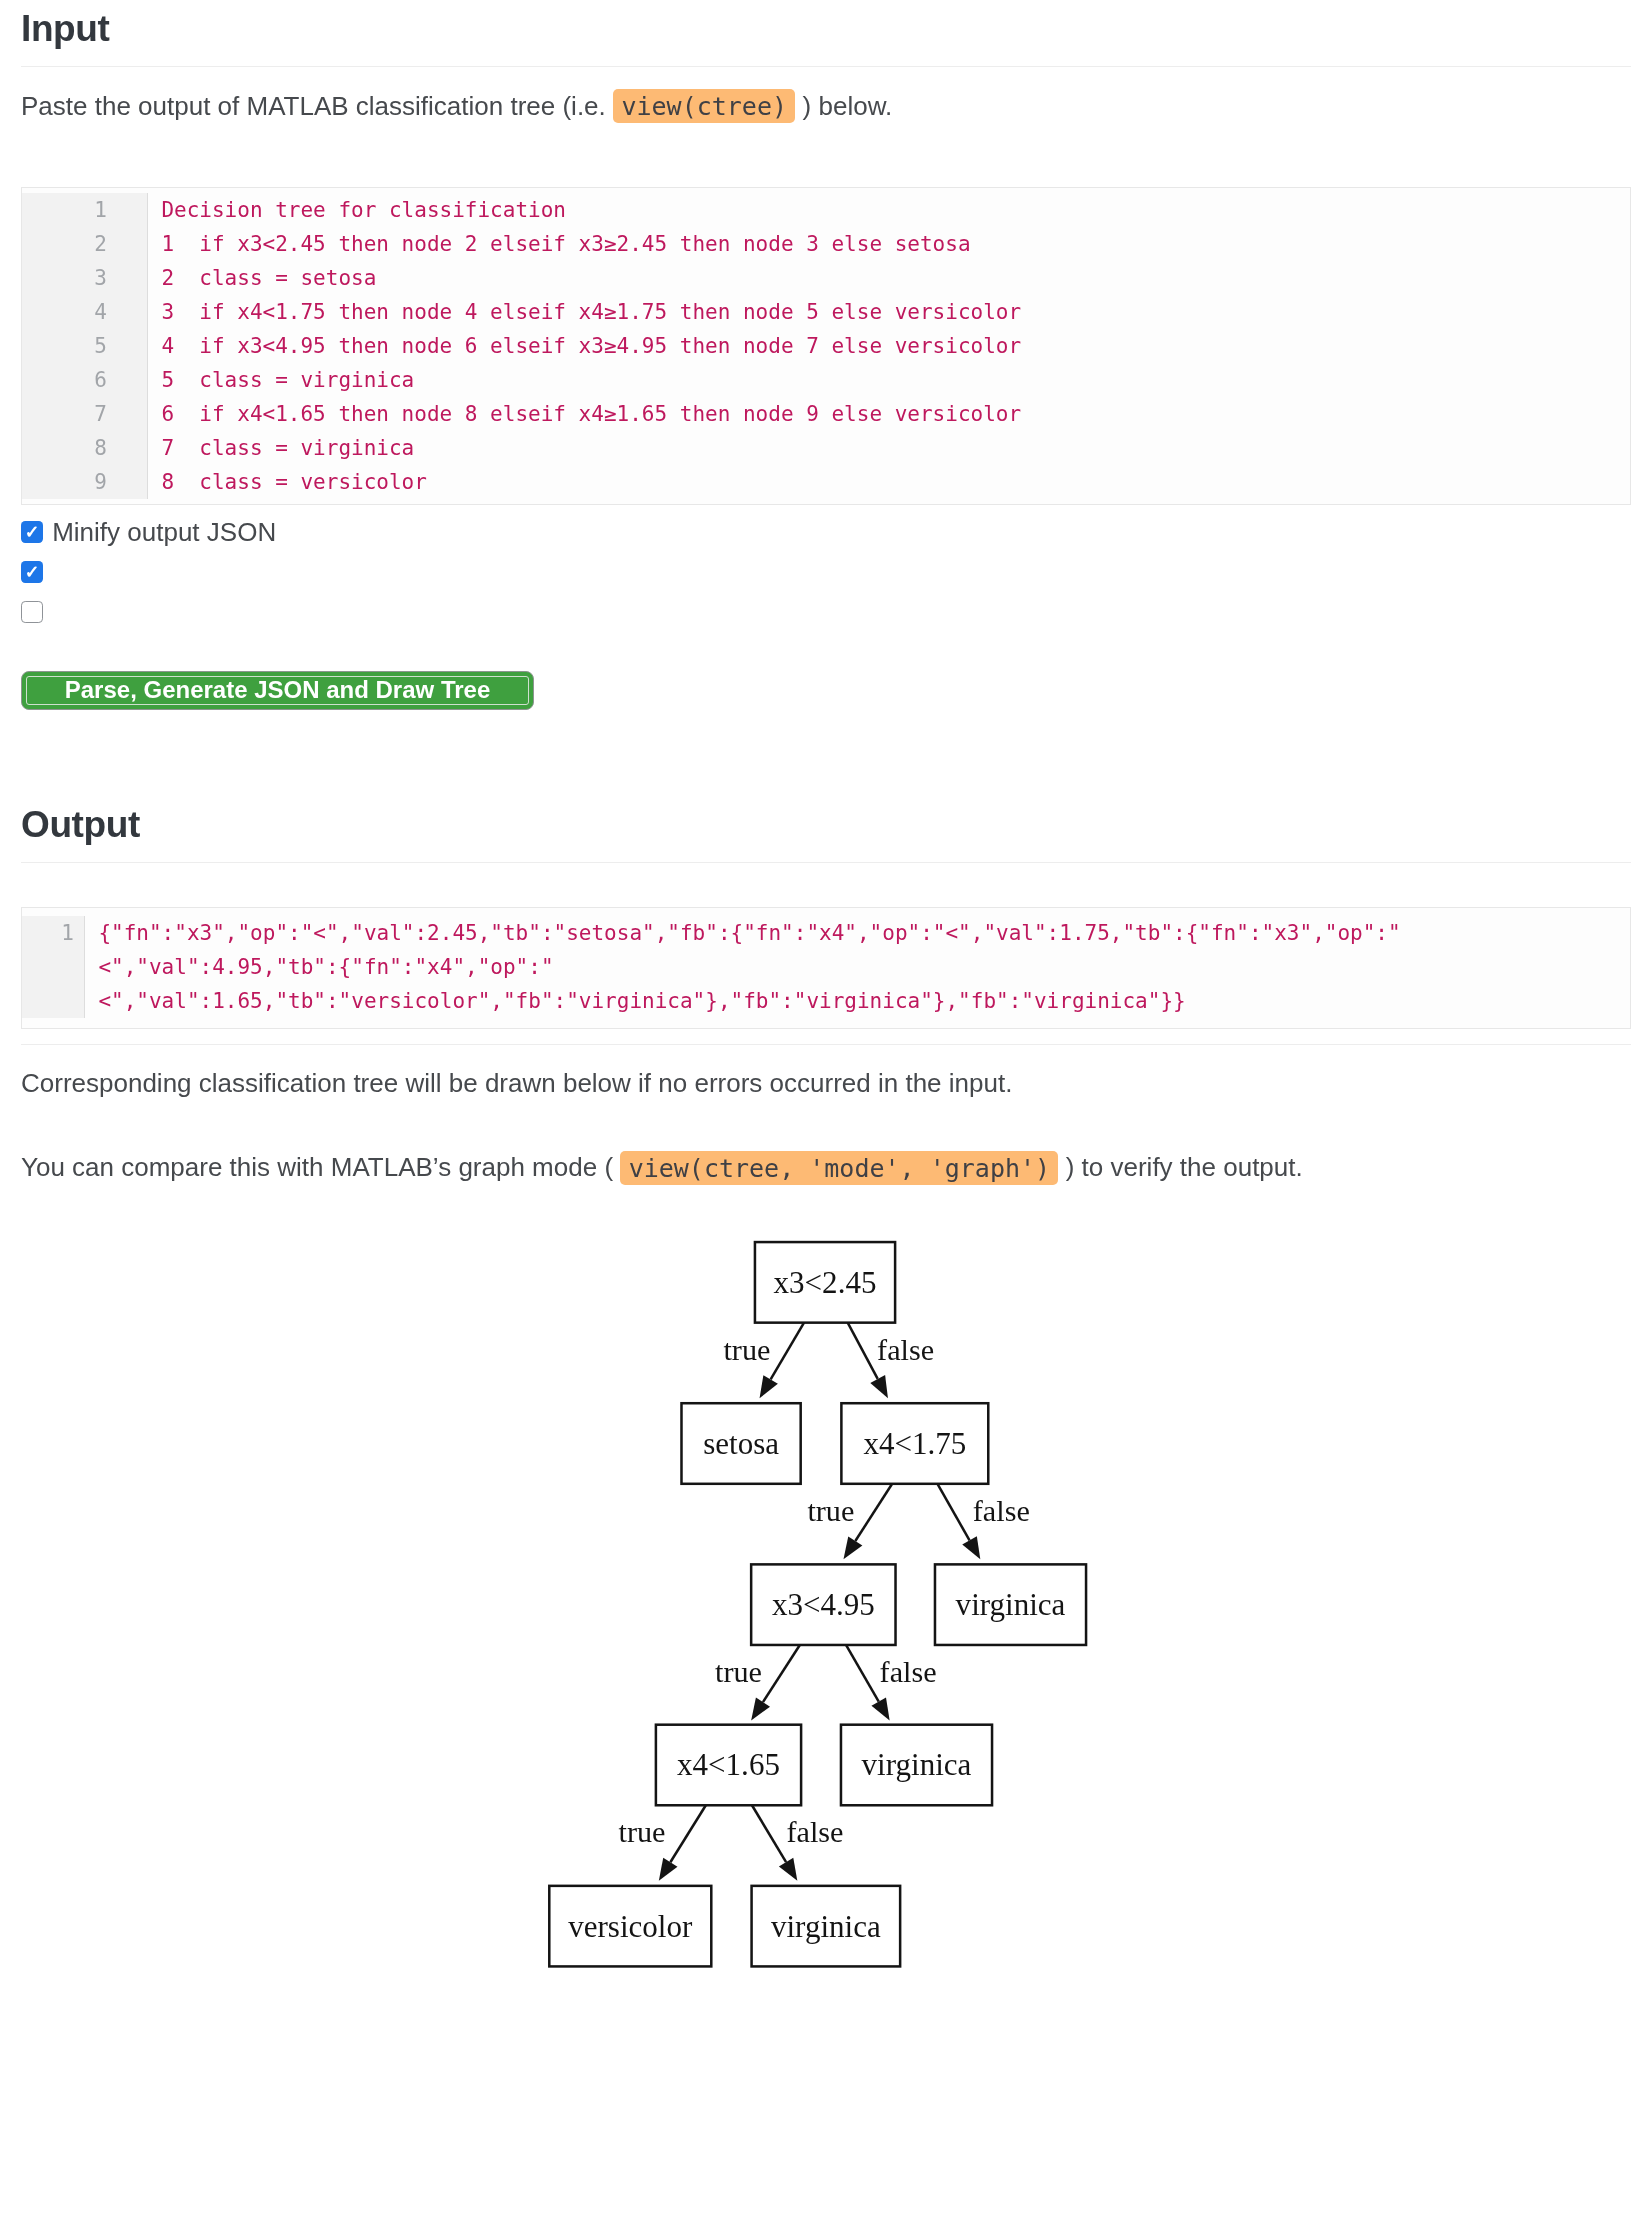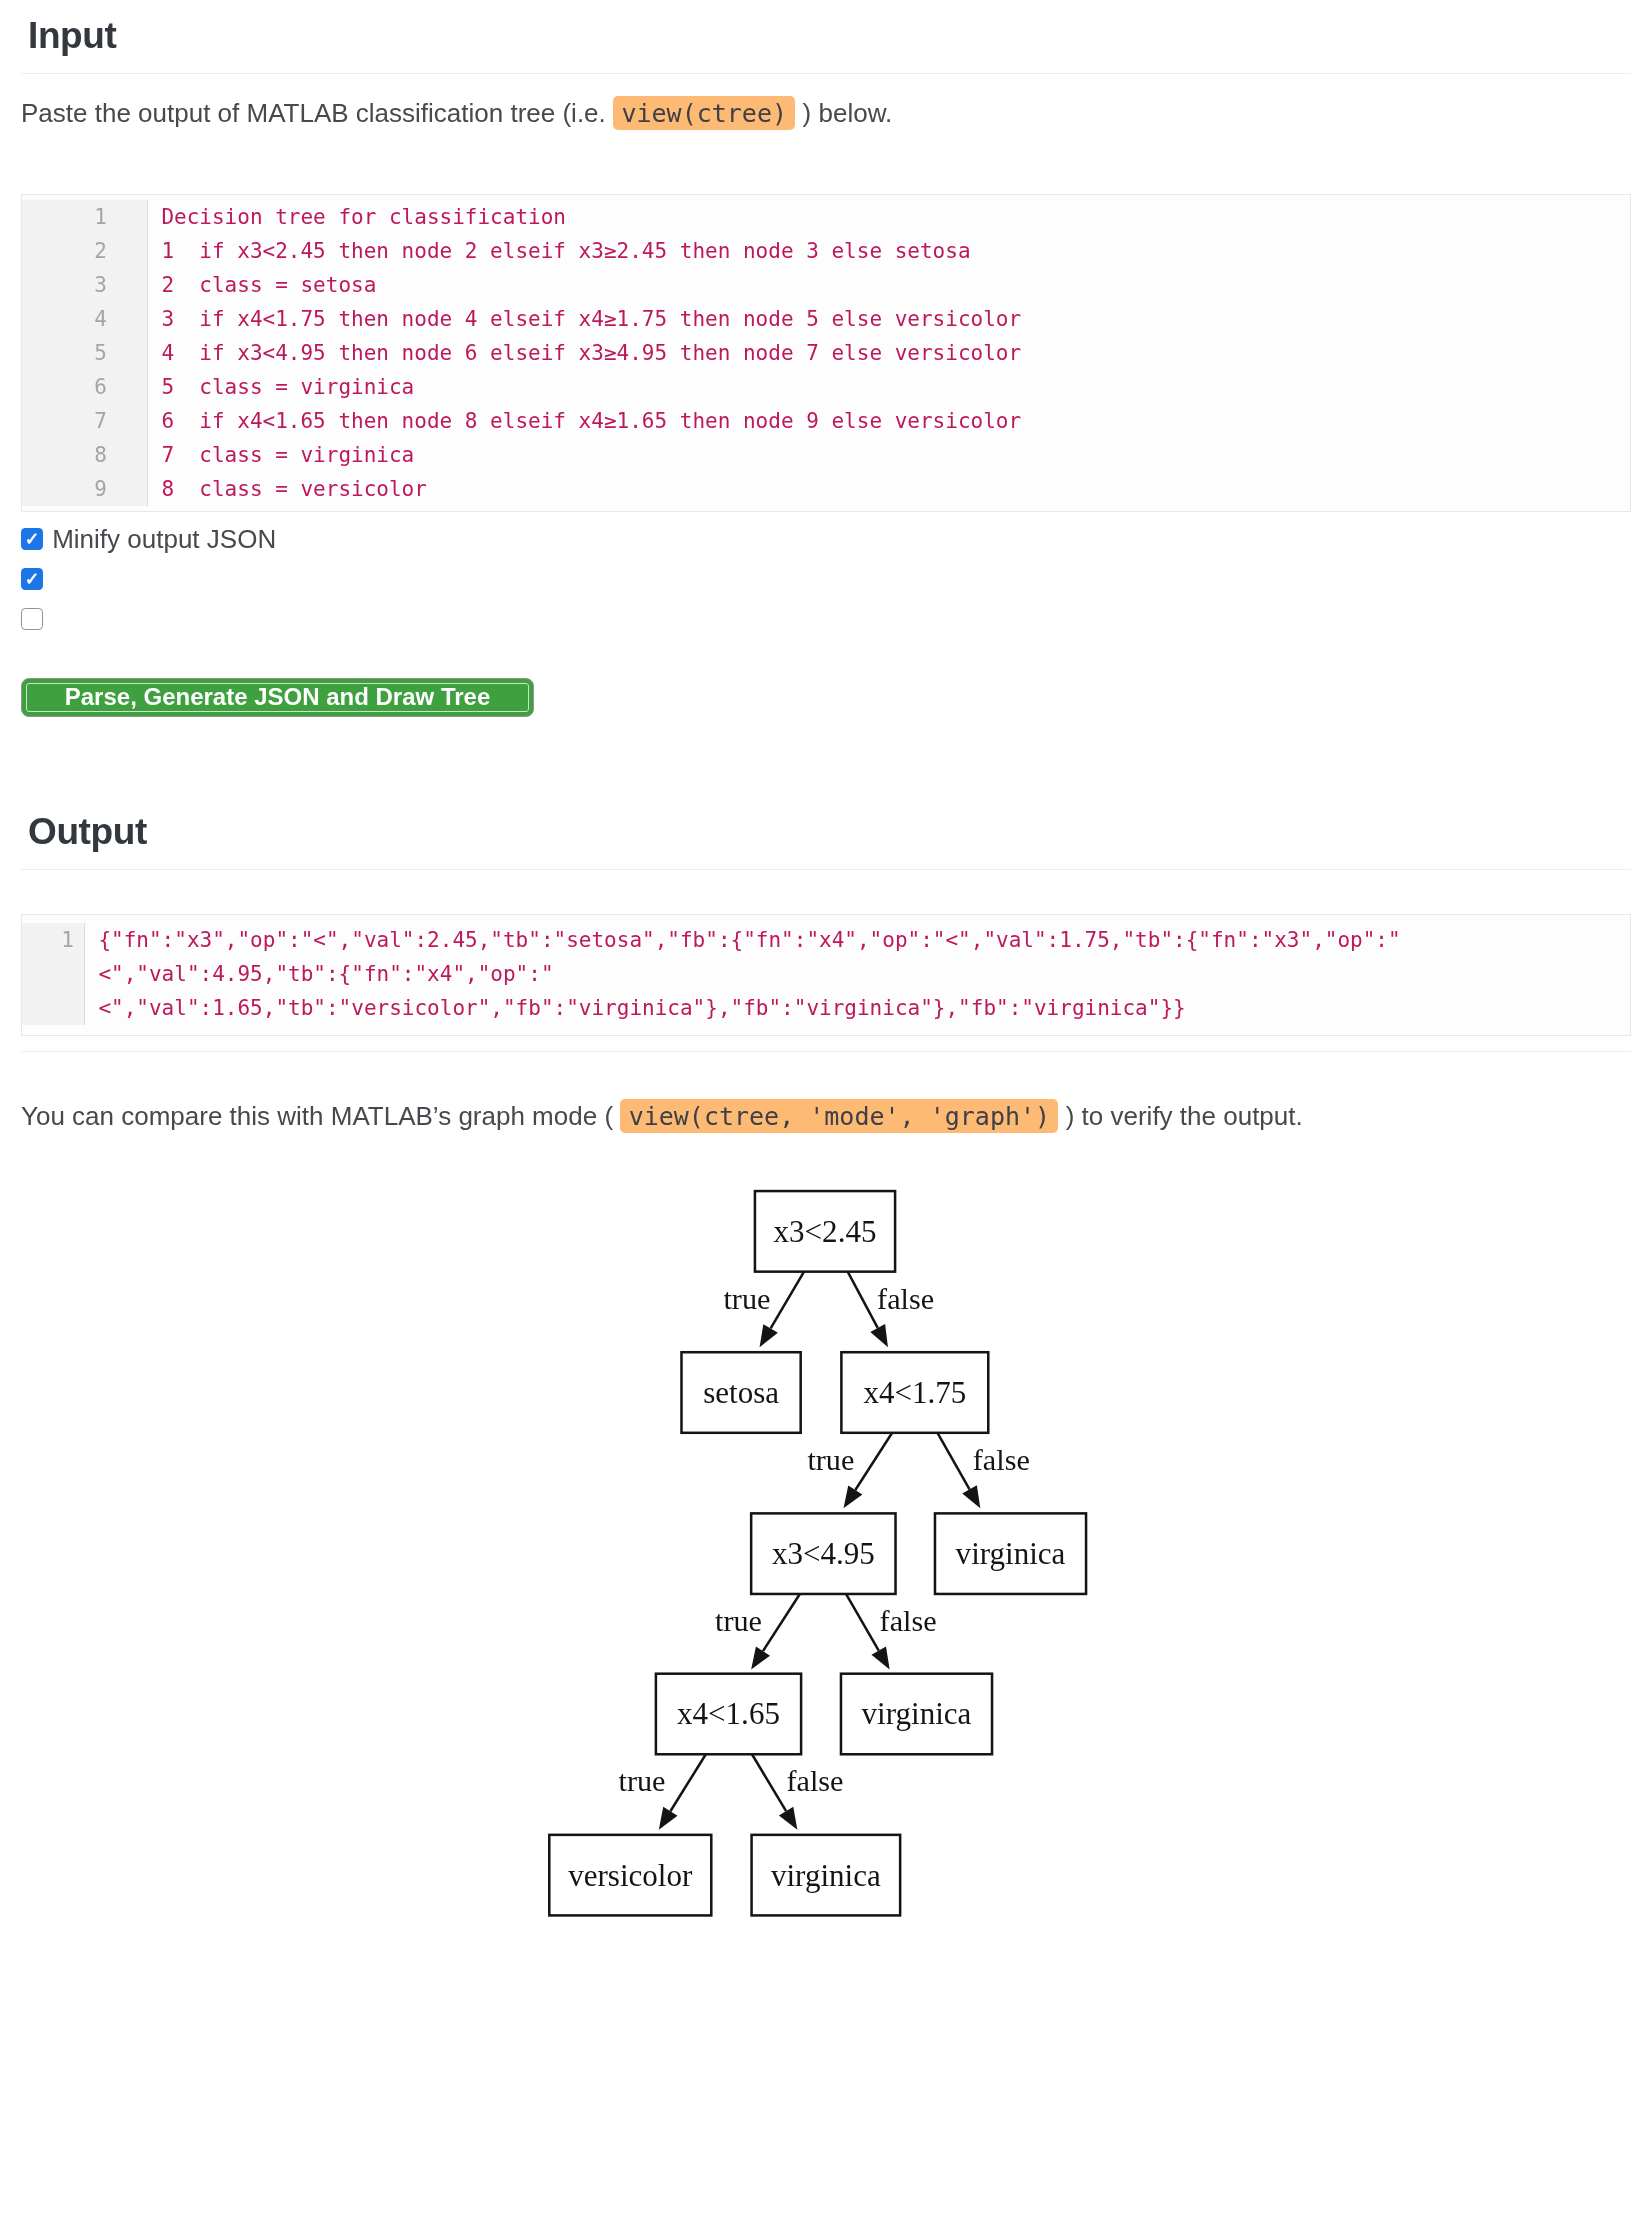--- a/index.html
+++ b/index.html
@@ -5,21 +5,21 @@
   * { box-sizing: border-box; }
   html,body { margin:0; padding:0; background:#ffffff; }
   body {
     width:1652px; height:2227px; position:relative;
     font-family:"Liberation Sans", sans-serif;
     color:#46494d; font-size:26px; overflow:hidden;
   }
   .container { padding:0 21px; }
 
   h2 {
-    margin:7px; color:#33383e; font-size:37px; line-height:47px;
+    margin:0; color:#33383e; font-size:37px; line-height:47px;
     font-weight:bold; letter-spacing:-0.4px;
   }
   .rule { border:0; border-top:1.7px solid #ededed; margin:14.3px 0 0 0; }
 
   p.lead { margin:18.5px 0 0 0; line-height:40px; }
 
   code.inline {
     font-family:"DejaVu Sans Mono", monospace;
     font-size:25px; color:#3f4045;
     background:#fdba74; border-radius:5px; padding:2.5px 8.4px;
@@ -161,20 +161,21 @@
         <span class="code">&lt;","val":4.95,"tb":{"fn":"x4","op":"</span>
       </div>
       <div class="row">
         <span class="ln"></span>
         <span class="code">&lt;","val":1.65,"tb":"versicolor","fb":"virginica"},"fb":"virginica"},"fb":"virginica"}}</span>
       </div>
     </div>
 
   <hr class="rule">
 
+  <p class="lead">Corresponding classification tree will be drawn below if no errors occurred in the input.</p>
 
   <p class="tail"><span>You can compare this with MATLAB’s graph mode ( </span><code class="inline">view(ctree, 'mode', 'graph')</code><span> ) to verify the output.</span></p>
 
 </div>
 
 <div class="tree-wrap">
   <svg id="tree-svg" width="571" height="768" viewBox="640 0 680 915" style="font-size:31px">
       <line x1="958" y1="108" x2="918.1934005174991" y2="175.59611232877523" stroke="#141414" stroke-width="3"></line>
       <polygon points="905,198 909.5765206439511,170.52172751435253 926.8102803910471,180.67049714319793" fill="#141414"></polygon>
       <text x="890" y="140" text-anchor="middle" dominant-baseline="central" font-family="&quot;Liberation Serif&quot;, serif" font-size="36" fill="#141414">true</text>

